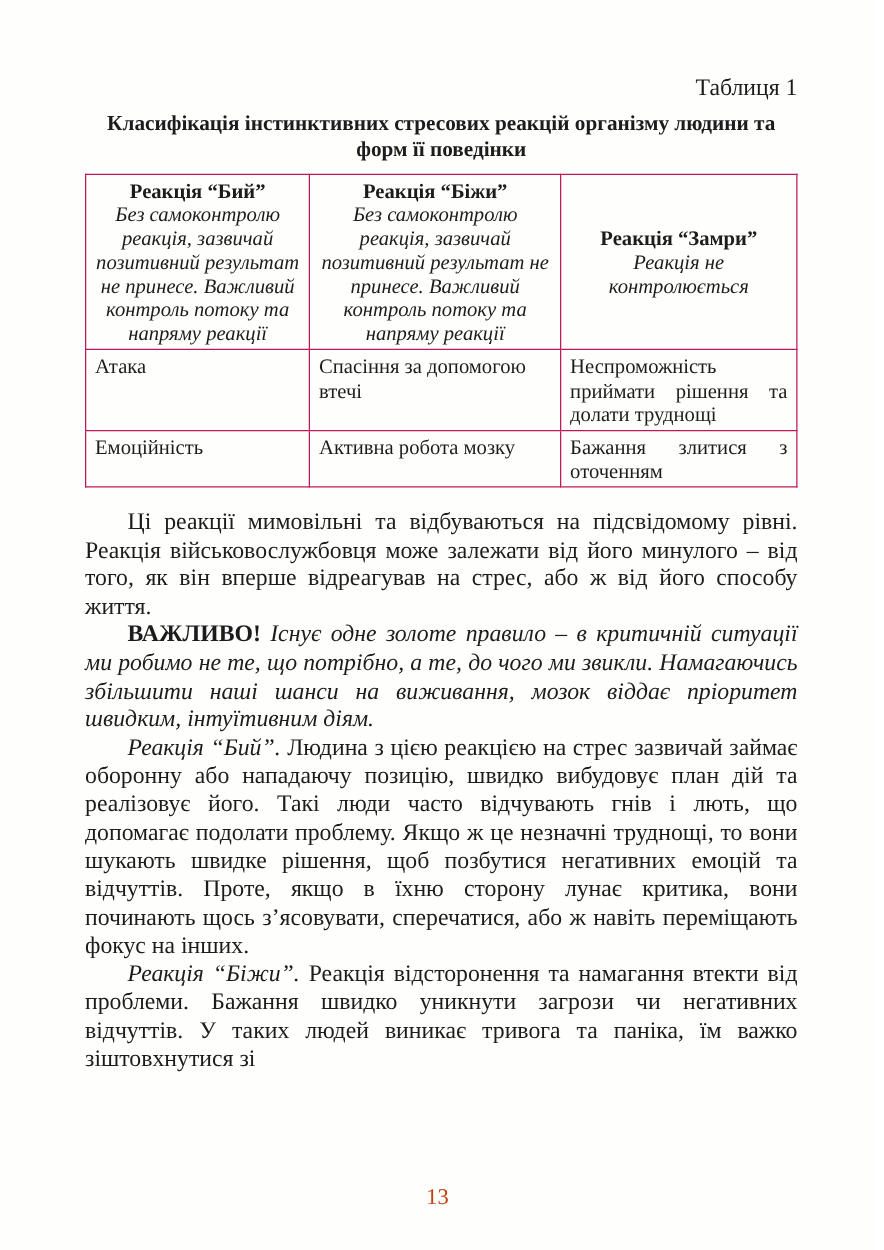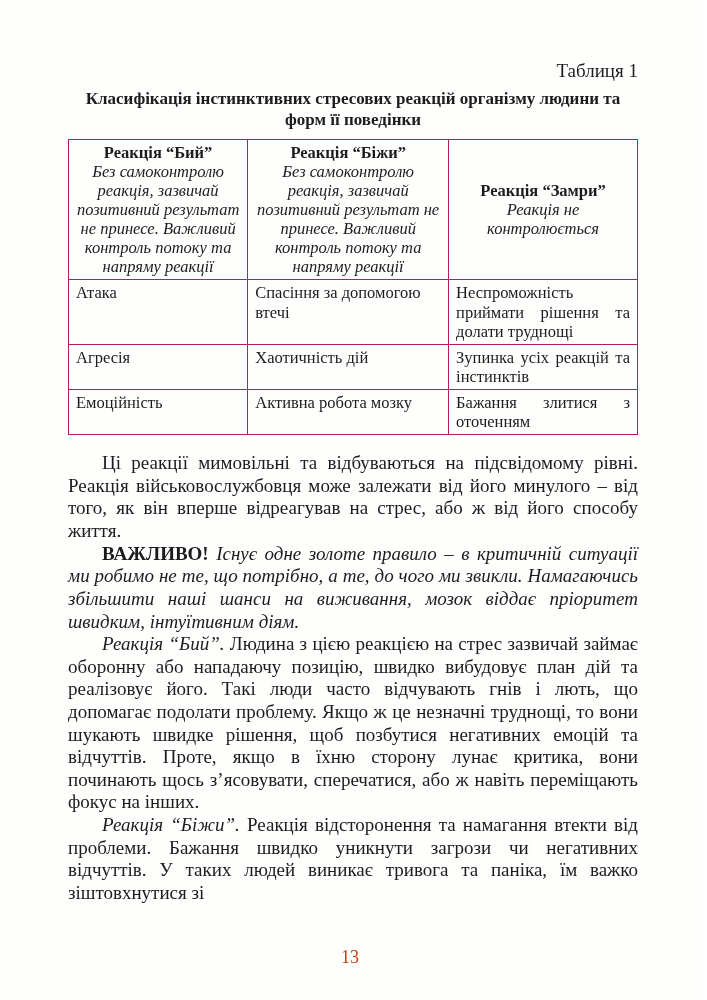--- a/index.html
+++ b/index.html
@@ -125,25 +125,20 @@
         </th>
       </tr>
     </thead>
     <tbody>
       <tr class="r-double">
         <td>Атака</td>
         <td>Спасіння за допомогою втечі</td>
         <td class="justify">Неспроможність приймати рішення та долати труднощі</td>
       </tr>
       <tr class="r-double">
-        <td>Агресія</td>
-        <td>Хаотичність дій</td>
-        <td class="justify">Зупинка усіх реакцій та інстинктів</td>
-      </tr>
-      <tr class="r-double">
         <td>Емоційність</td>
         <td>Активна робота мозку</td>
         <td class="justify">Бажання злитися з оточенням</td>
       </tr>
     </tbody>
   </table>
 
   <div class="body-text">
     <p>Ці реакції мимовільні та відбуваються на підсвідомому рівні. Реакція військовослужбовця може залежати від його минулого – від того, як він вперше відреагував на стрес, або ж від його способу життя.</p>
     <p><span class="lead-bold">ВАЖЛИВО!</span><span class="rest-italic"> Існує одне золоте правило – в критичній ситуації ми робимо не те, що потрібно, а те, до чого ми звикли. Намагаючись збільшити наші шанси на виживання, мозок віддає пріоритет швидким, інтуїтивним діям.</span></p>

